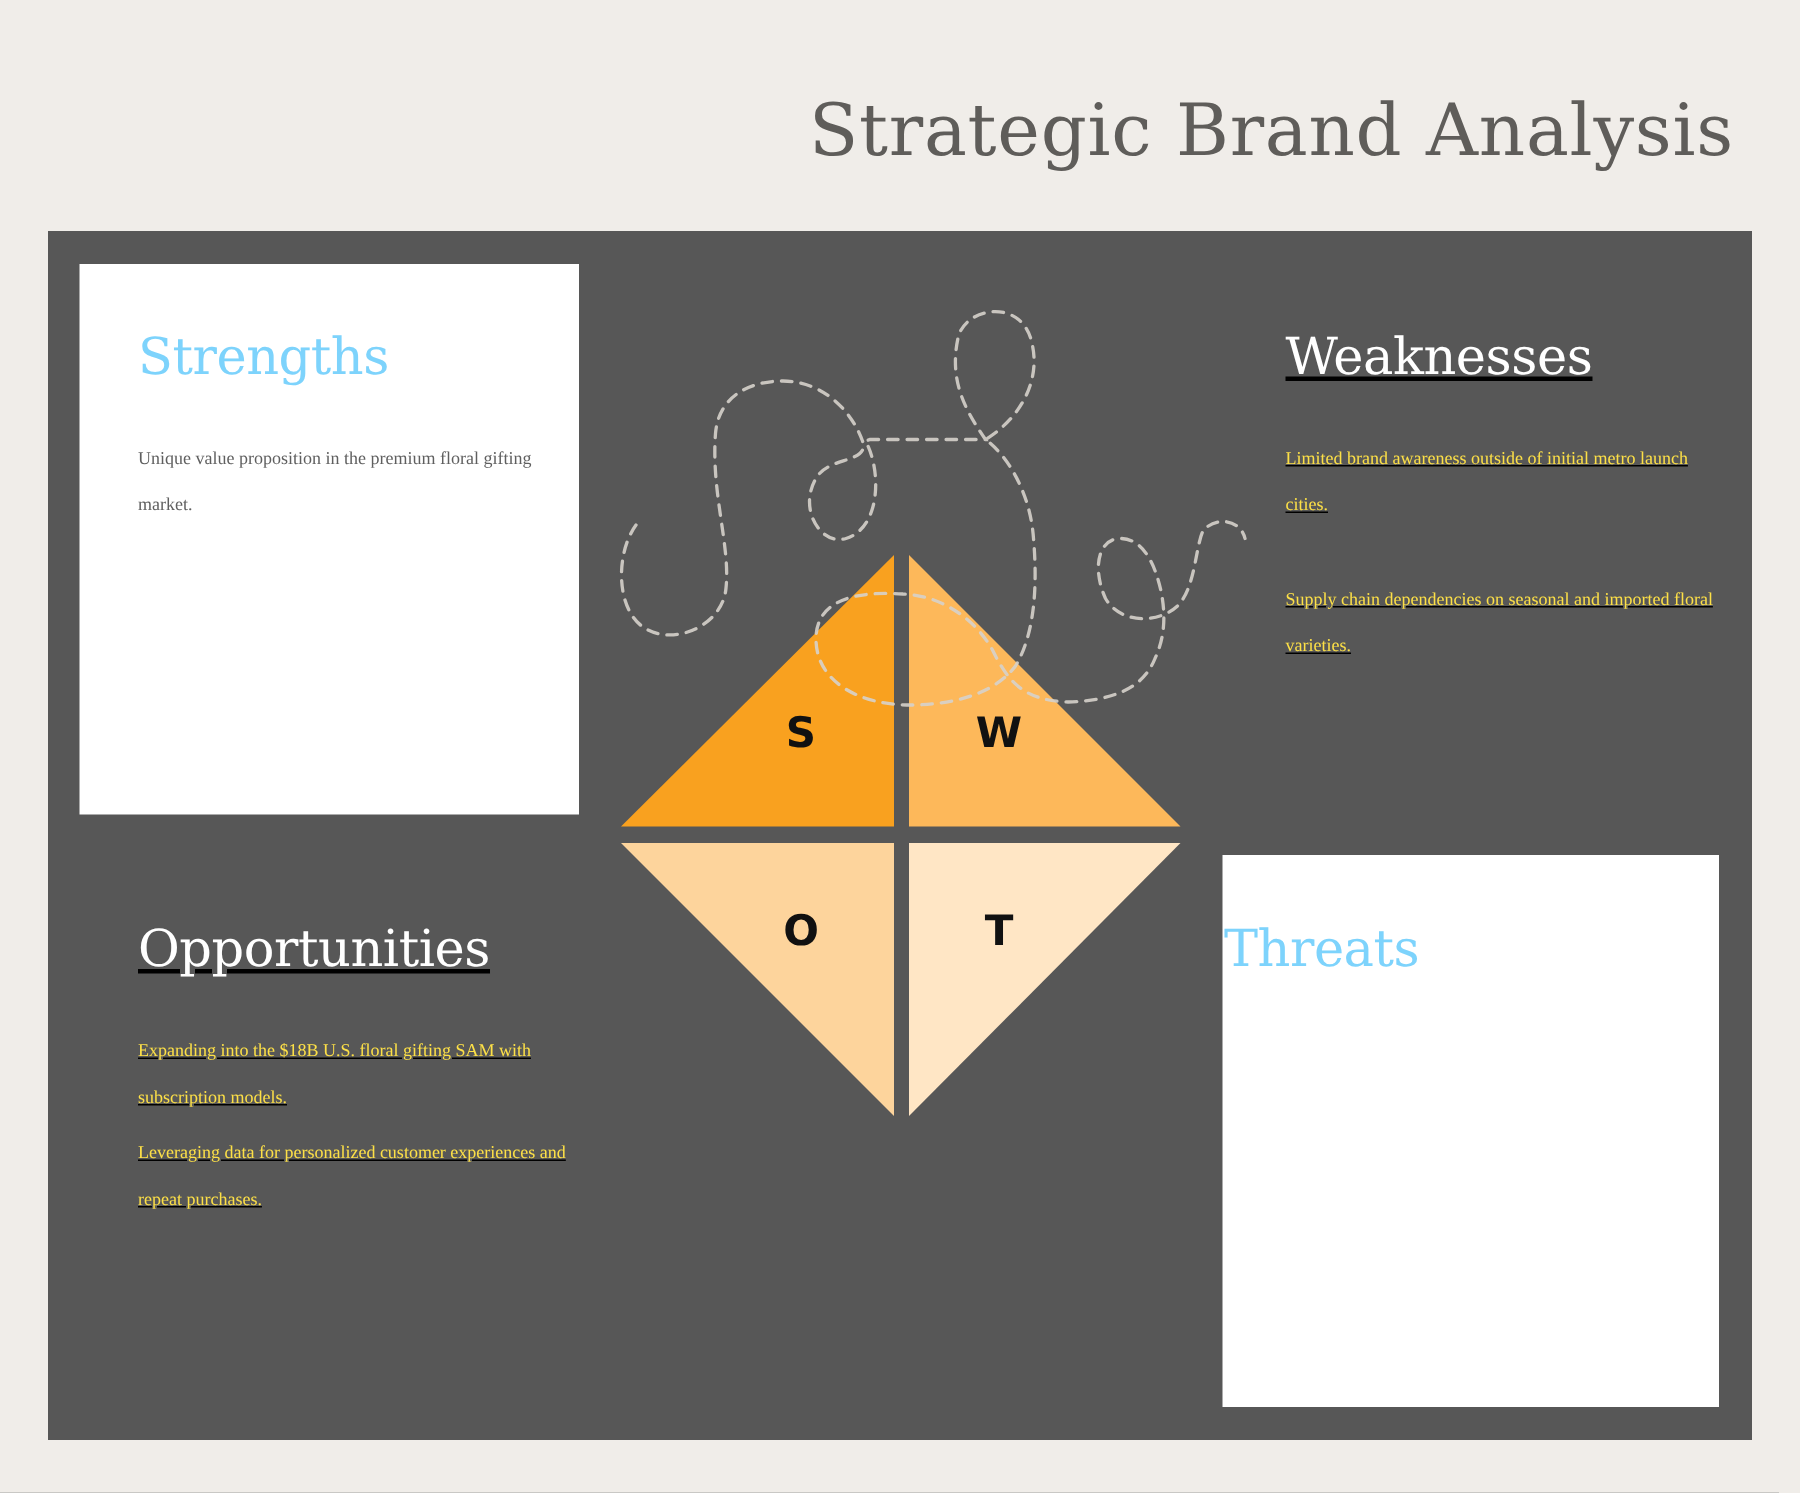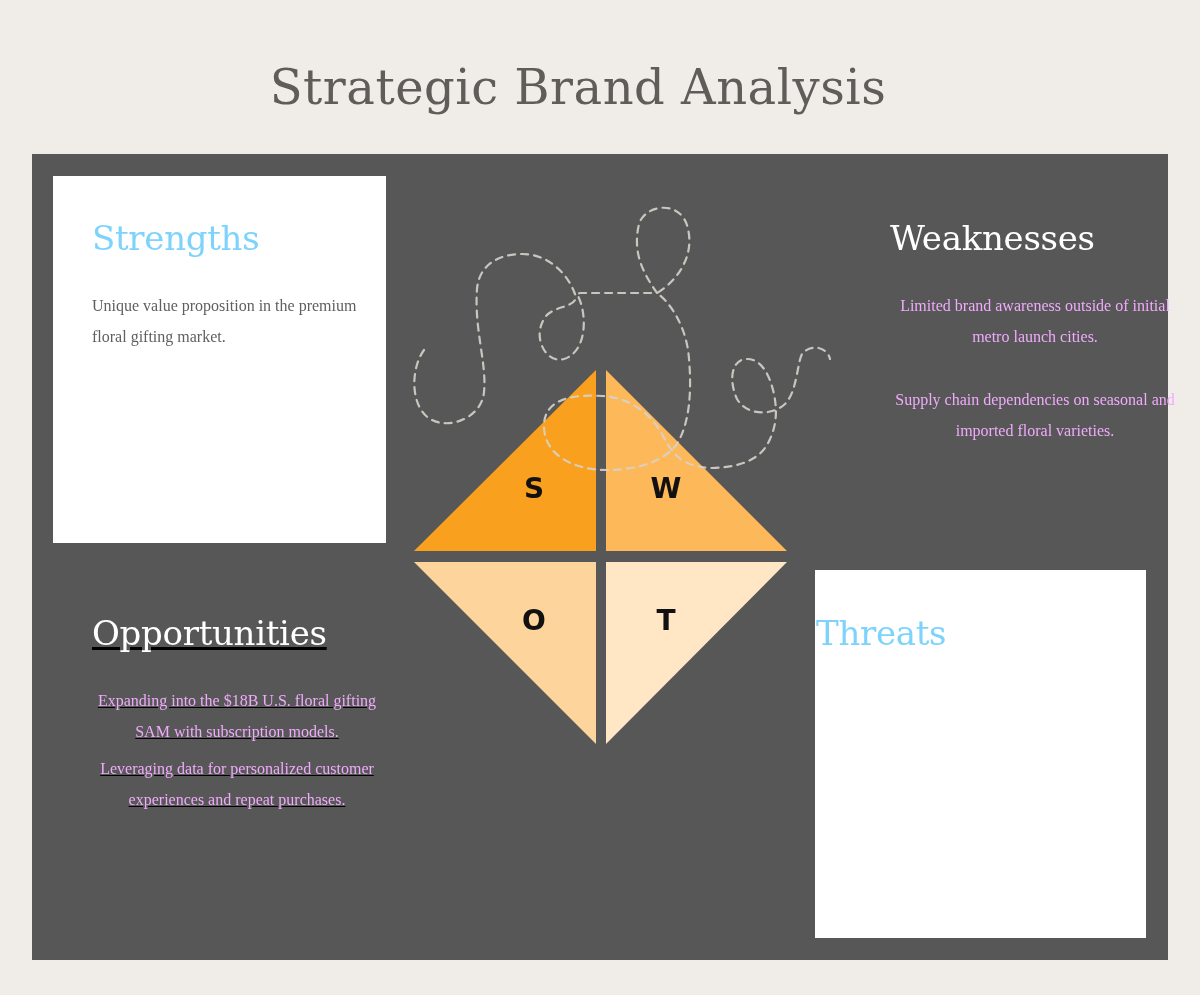--- a/index.html
+++ b/index.html
@@ -8,21 +8,21 @@
       height: 995px;
       background: #F0EDE9;
       overflow: hidden;
     }
     body { position: relative; font-family: "Liberation Serif", "DejaVu Serif", serif; }
 
     .page-title {
       position: absolute;
       left: 0; top: 52px;
       width: 1156px;
-      text-align: center;
+      text-align: right;
       font-family: "DejaVu Serif", "Liberation Serif", serif;
       font-weight: normal;
       font-size: 48px;
       letter-spacing: 0.5px;
       color: #5F5D5A;
       line-height: 70px;
     }
 
     .panel {
       position: absolute;
@@ -43,33 +43,33 @@
     }
     .quad-title {
       font-family: "DejaVu Serif", "Liberation Serif", serif;
       font-weight: normal;
       font-size: 34px;
       line-height: 44px;
       letter-spacing: -0.3px;
     }
     .quad-body p {
       font-family: "Liberation Serif", "DejaVu Serif", serif;
-      font-size: 16px;
+      font-size: 12px;
       line-height: 31px;
       margin-bottom: 6px;
     }
     .dark-text .quad-title { color: #7dd3fc; }
     .dark-text .quad-body p { color: #5F5F5F; }
     .light-text .quad-title { color: #FFFFFF; }
-    .light-text .quad-body p { color: #f0abfc; text-align: center; }
+    .light-text .quad-body p { color: #fde047; }
 
     .q-strengths { left: 60px; top: 62px; width: 280px; }
     .q-strengths .quad-body { margin-top: 30px; }
 
-    .q-weaknesses { left: 858px; top: 62px; width: 290px; }
+    .q-weaknesses { left: 825px; top: 62px; width: 290px; text-decoration: underline; }
     .q-weaknesses .quad-body { margin-top: 30px; }
     .q-weaknesses .quad-body p.gap { margin-top: 32px; }
 
     .q-opportunities { left: 60px; top: 457px; width: 290px; text-decoration: underline; }
     .q-opportunities .quad-body { margin-top: 30px; }
 
     .q-threats { left: 784px; top: 457px; width: 290px; }
     .q-threats .quad-body { margin-top: 30px; }
 
     .swot-graphic {

